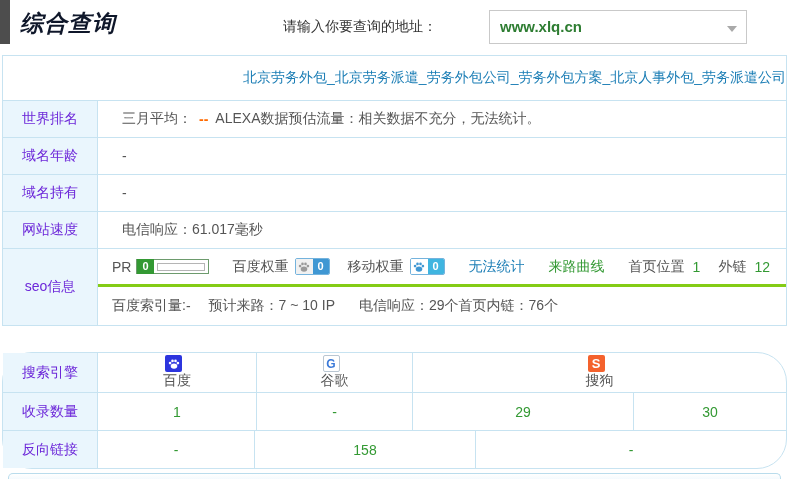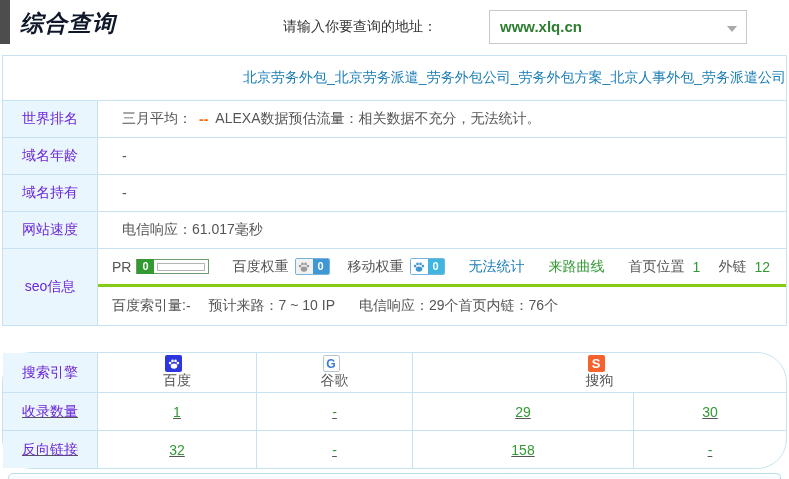--- a/index.html
+++ b/index.html
@@ -92,21 +92,21 @@
   .badge-num.cyan { background:#3fb5e0; }
 
   
   .ecell { display:flex; align-items:center; justify-content:center;flex-direction:column; }
   .ecell + .ecell { border-left:1px solid #c7e3f1; }
   .w1 { width:158px; flex:none; }
   .w2 { width:156px; flex:none; }
   .w3 { width:221px; flex:none; }
   .w4 { flex:1; }
   .erow { height:39px; min-height:39px; }
-  .nrow { height:38px; min-height:38px;text-decoration:underline; }
+  .nrow { height:38px; min-height:38px; }
   .eicon {
     width:17px; height:17px; margin-right:7px; flex:none;
     display:flex; align-items:center; justify-content:center;
     border-radius:2px; font-weight:bold; font-size:12px;
   }
   .eicon.baidu { background:#2c35de; }
   .eicon.google { background:#fff; border:1px solid #b9c6d2; color:#3a79d8; }
   .eicon.s360 { background:#3db954; }
   .eicon.sogou { background:#f4622d; color:#fff; font-size:13px; }
   .ename { color:#555; }
@@ -253,21 +253,20 @@
   <div class="row nrow">
     <div class="cell label">收录数量</div>
     <div class="ecell w1 green">1</div>
     <div class="ecell w2 green">-</div>
     <div class="ecell w3 green">29</div>
     <div class="ecell w4 green">30</div>
   </div>
 
   <div class="row nrow">
     <div class="cell label">反向链接</div>
-    <div class="ecell w1 green">32</div>
     <div class="ecell w2 green">-</div>
     <div class="ecell w3 green">158</div>
     <div class="ecell w4 green">-</div>
   </div>
 
 </div>
 
 <div class="footer-bar"></div>
 
 </body></html>

